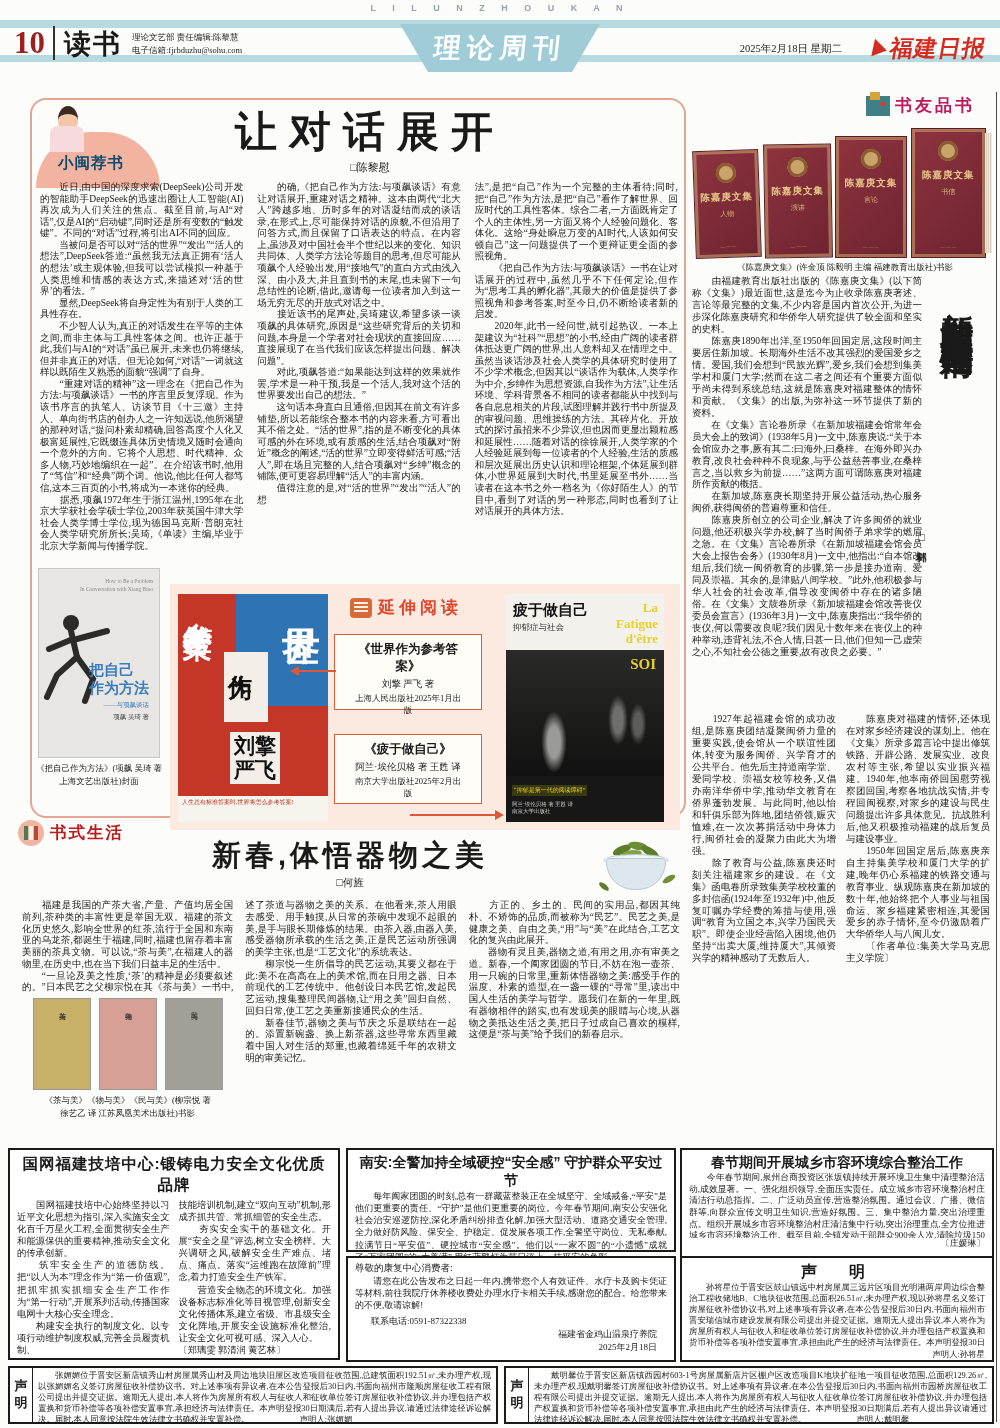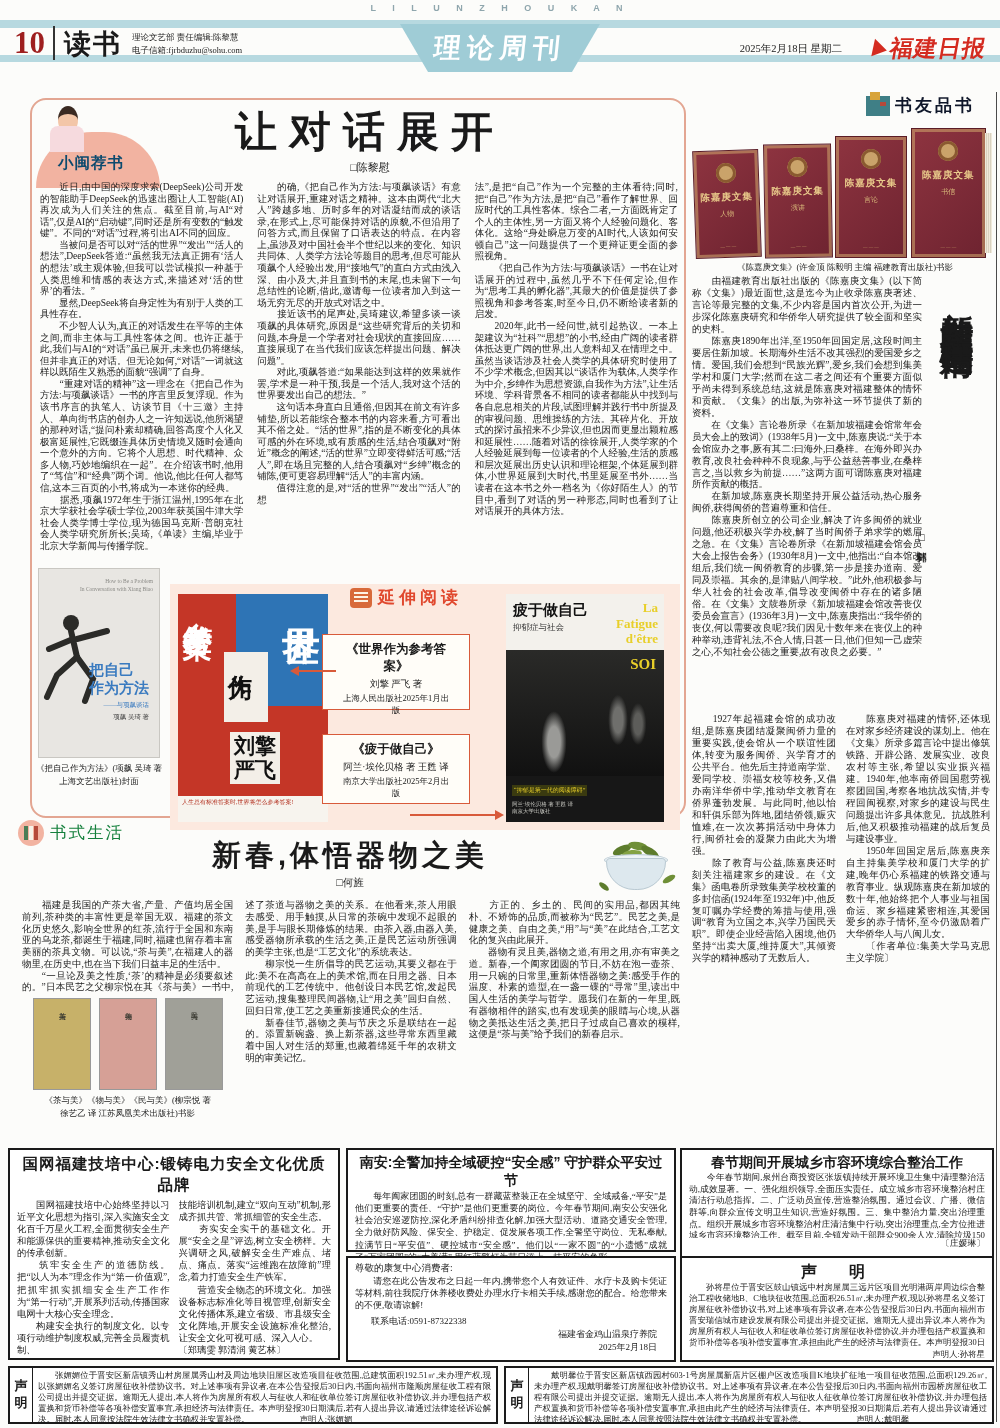--- a/index.html
+++ b/index.html
@@ -43,25 +43,25 @@
   
   .ext{left:170px;top:584px;width:510px;height:246px;background:#fce9df;}
   .cover1{position:absolute;left:8px;top:10px;width:150px;height:228px;background:#c43627;overflow:hidden;}
   .cover1 .blu{position:absolute;right:0;top:0;width:92px;height:112px;background:#2e74b5;}
   .cover1 .w1{position:absolute;right:8px;top:4px;color:#fff;font-size:38px;font-weight:bold;writing-mode:vertical-rl;line-height:1;}
   .cover1 .wh{position:absolute;left:46px;top:58px;width:44px;height:70px;background:#f3efe8;}
   .cover1 .zw{position:absolute;left:50px;top:62px;color:#111;font-size:24px;font-weight:bold;writing-mode:vertical-rl;line-height:1;}
   .cover1 .ck{position:absolute;left:4px;top:4px;color:#fff;font-size:30px;font-weight:bold;writing-mode:vertical-rl;line-height:1.05;letter-spacing:2px;}
   .cover1 .au{position:absolute;left:52px;top:138px;color:#111;font-size:21px;font-weight:bold;line-height:1.15;background:#f3efe8;padding:2px 4px;}
   .cover1 .bt{position:absolute;left:0;bottom:0;width:100%;height:26px;background:#f7f4ee;color:#b3301f;font-size:6px;line-height:1.5;padding:2px 4px;box-sizing:border-box;}
-  .ext-badge{position:absolute;left:180px;top:2px;display:flex;align-items:center;text-align:center;}
+  .ext-badge{position:absolute;left:180px;top:12px;display:flex;align-items:center;text-align:center;}
   .ext-badge .ic{width:22px;height:20px;background:#d86a3a;border-radius:4px;margin-right:6px;position:relative;}
   .ext-badge .ic:after{content:"";position:absolute;left:4px;top:4px;right:4px;bottom:4px;background:repeating-linear-gradient(#fdf3e4 0 2px,#d86a3a 2px 4px);}
   .ext-badge .tx{color:#e0482e;font-size:17px;font-weight:bold;letter-spacing:4px;}
-  .info{position:absolute;left:152px;width:148px;background:#fffdf8;border:1.5px solid #d85a3a;text-align:center;padding:6px 18px;box-sizing:border-box;}
+  .info{position:absolute;left:164px;width:148px;background:#fffdf8;border:1.5px solid #d85a3a;text-align:center;padding:6px 18px;box-sizing:border-box;}
   .info .t{font-size:12.5px;font-weight:bold;}
   .info .a{font-size:9.5px;margin-top:3px;}
   .info .p{font-size:8.5px;margin-top:2px;}
   .arrow{position:absolute;height:2px;background:#d85a3a;}
   .arrow.l:before{content:"";position:absolute;left:-8px;top:-4px;border-right:9px solid #d85a3a;border-top:5px solid transparent;border-bottom:5px solid transparent;}
   .arrow.r:after{content:"";position:absolute;right:-8px;top:-4px;border-left:9px solid #d85a3a;border-top:5px solid transparent;border-bottom:5px solid transparent;}
   .cover2{position:absolute;left:336px;top:10px;width:158px;height:228px;background:#171717;overflow:hidden;}
   .cover2 .band{position:absolute;top:0;left:0;width:100%;height:56px;background:#f3f1ec;}
   .cover2 .t{position:absolute;top:7px;left:7px;font-size:15px;font-weight:bold;color:#111;font-family:"Liberation Sans",sans-serif;}
   .cover2 .s{position:absolute;top:28px;left:7px;font-size:8.5px;color:#333;}
@@ -71,41 +71,41 @@
        background:radial-gradient(18px 44px at 48px 92px,#9a9a97 0 35%,transparent 70%),
                   radial-gradient(14px 36px at 112px 70px,#6f6f6c 0 35%,transparent 70%),
                   radial-gradient(12px 30px at 132px 74px,#5d5d5a 0 35%,transparent 70%),
                   linear-gradient(#2a2a28,#111);}
   .cover2 .ln1{position:absolute;bottom:26px;left:6px;font-size:6px;color:#e8cf2a;background:#3a3a10;padding:1px 2px;}
   .cover2 .ln2{position:absolute;bottom:6px;left:6px;right:6px;font-size:5.5px;color:#cfcfc8;line-height:1.4;}
   
   .life-badge{left:18px;top:820px;display:flex;align-items:center;}
   .life-badge .ic{width:26px;height:26px;border-radius:50%;background:#f2b3a1;margin-right:6px;position:relative;}
   .life-badge .ic:after{content:"";position:absolute;left:6px;top:6px;width:4px;height:14px;background:#4a7d56;box-shadow:5px 0 0 #f6f2e8,10px 0 0 #b54a3a;}
-  .life-badge .tx{color:#15803d;font-size:16.5px;font-weight:normal;letter-spacing:2px;}
+  .life-badge .tx{color:#b91c1c;font-size:16.5px;font-weight:bold;letter-spacing:2px;}
   .life-title{left:180px;top:836px;width:340px;text-align:center;font-size:29px;font-weight:bold;letter-spacing:4px;}
   .life-byline{left:180px;top:876px;width:340px;text-align:center;font-size:10.5px;}
   .teacup{left:598px;top:828px;width:78px;height:74px;}
   .teacup .bowl{position:absolute;left:8px;top:30px;width:58px;height:30px;background:#dde8ee;border:1px solid #b9c9d2;border-radius:4px 4px 30px 30px;}
   .teacup .rim{position:absolute;left:6px;top:26px;width:62px;height:10px;background:#eef4f7;border:1px solid #b9c9d2;border-radius:50%;}
   .teacup .lv{position:absolute;width:20px;height:8px;background:#5d7c2c;border-radius:50%;}
   .teacup .l1{left:14px;top:18px;transform:rotate(-24deg);} .teacup .l2{left:30px;top:14px;transform:rotate(10deg);background:#6f8f37;}
   .teacup .l3{left:42px;top:20px;transform:rotate(32deg);} .teacup .l4{left:24px;top:22px;transform:rotate(-6deg);background:#83a244;}
   .teacup .l5{left:0px;top:56px;transform:rotate(40deg);width:12px;height:5px;}
   .teacup .l6{left:64px;top:48px;transform:rotate(-30deg);width:14px;height:6px;background:#6f8f37;}
   .life-cols{left:22px;top:900px;width:658px;height:243px;display:flex;gap:12px;}
   .life-cols .c{flex:1;font-size:9.5px;line-height:1.24;}
   .tea-books{display:flex;gap:8px;justify-content:center;margin:6px 0 4px 0;}
   .tea-books .b{width:56px;height:90px;border:1px solid #999;position:relative;}
   .tea-books .b i{position:absolute;top:8px;left:50%;transform:translateX(-50%);font-style:normal;writing-mode:vertical-rl;font-size:7px;color:#3a3a32;}
   
   .sy-badge{left:866px;top:94px;display:flex;align-items:center;}
   .sy-badge .ic{width:24px;height:20px;margin-right:5px;position:relative;background:#3f7f86;}
   .sy-badge .ic:after{content:"";position:absolute;left:4px;top:-4px;width:10px;height:8px;background:#d8a43a;box-shadow:8px 8px 0 -2px #b54a3a;}
-  .sy-badge .tx{color:#0f172a;font-size:17px;font-weight:bold;letter-spacing:3px;}
+  .sy-badge .tx{color:#be185d;font-size:17px;font-weight:bold;letter-spacing:3px;}
   .books-photo{left:694px;top:126px;width:296px;height:132px;display:flex;align-items:flex-end;}
   .vol{position:relative;background:linear-gradient(135deg,#8e3440,#6e2330);border:1px solid #5a1c26;box-shadow:inset 0 0 0 3px rgba(210,170,110,.55);margin-right:4px;}
   .vol .md{position:absolute;top:12px;left:50%;transform:translateX(-50%);width:20px;height:20px;border-radius:50%;background:#caa36a;box-shadow:inset 0 0 0 3px #8a5a30;}
   .vol .ti{position:absolute;top:40px;width:100%;text-align:center;color:#e8c98a;font-size:9.5px;font-weight:bold;letter-spacing:1px;}
   .vol .vv{position:absolute;top:58px;width:100%;text-align:center;color:#d8b87a;font-size:7px;}
   .vol .pub{position:absolute;bottom:8px;width:100%;text-align:center;color:#caa36a;font-size:4.5px;}
   .vol.v4:after{content:"";position:absolute;right:-7px;top:4px;width:7px;height:calc(100% - 8px);background:repeating-linear-gradient(90deg,#efe9da 0 1px,#d9d2c0 1px 2px);}
   .sb-cap{left:700px;top:262px;width:290px;text-align:center;font-size:8.5px;}
   .sb-col1{left:692px;top:276px;width:230px;height:430px;font-size:9.5px;line-height:1.26;}
   .sb-vtitle{left:934px;top:286px;height:430px;writing-mode:vertical-rl;font-size:33px;font-weight:bold;letter-spacing:3px;}

